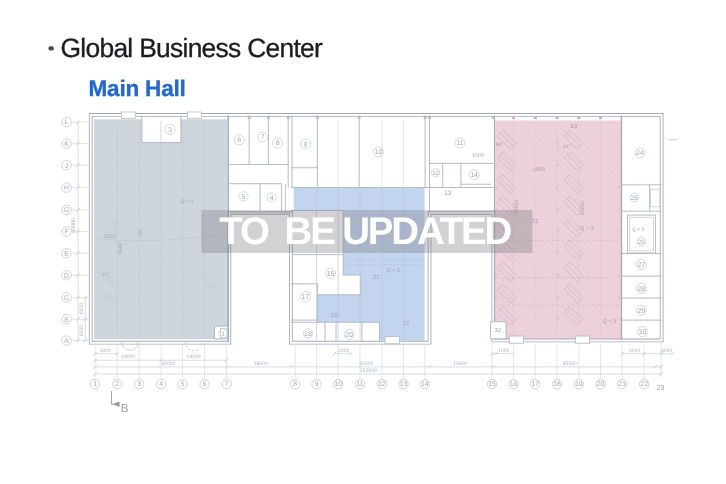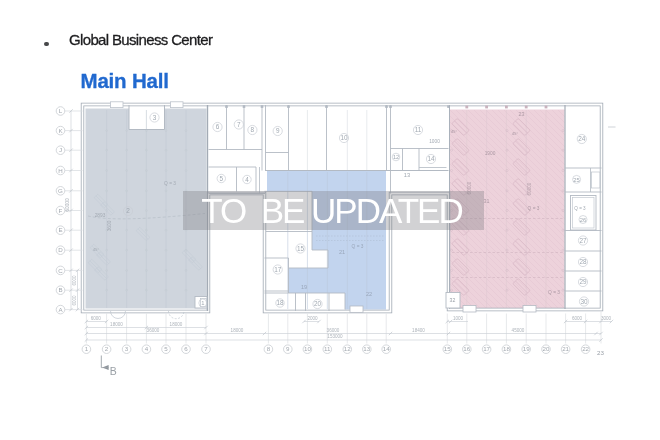--- a/index.html
+++ b/index.html
@@ -1,19 +1,19 @@
 <!DOCTYPE html>
 <html><head><meta charset="utf-8"><style>
 html,body{margin:0;padding:0;width:660px;height:440px;background:#ffffff;overflow:hidden;font-family:"Liberation Sans",sans-serif;}
 .abs{position:absolute;}
 </style></head><body>
 
 <div class="abs" style="left:44.2px;top:41.8px;width:4.4px;height:4.4px;border-radius:50%;background:#47484a;"></div>
 
-<div class="abs" style="left:55px;top:31px;font-size:15px;letter-spacing:-0.65px;color:#1d1d1f;margin-left:14px;-webkit-text-stroke:0.3px #1d1d1f;">Global Business Center</div>
+<div class="abs" style="left:55px;top:31px;font-size:24px;letter-spacing:-0.65px;color:#1d1d1f;-webkit-text-stroke:0.3px #1d1d1f;">Global Business Center</div>
 
 <div class="abs" style="left:80.5px;top:69.3px;font-size:20.5px;letter-spacing:-0.2px;color:#2169cf;font-weight:700;-webkit-text-stroke:0.3px #2169cf;">Main Hall</div>
 <svg class="abs" style="left:0;top:0;filter:blur(0.3px)" width="660" height="440" viewBox="0 0 660 440">
 
 <g>
       <path d="M85.5 108.5 H129 V129.5 H164.5 V108.5 H206.5 V308.5 H85.5 Z" fill="#cfd5dd"></path>
     </g>
 
 <g>
       <polygon points="267,171 386,171 386,309.5 345,309.5 345,293 288.5,293 288.5,268 328,268 328,250 312,250 312,191.3 267,191.3" fill="#c2d4ee"></polygon>
@@ -817,12 +817,12 @@
       <text x="109.8" y="374.8" font-size="10.5" fill="#9aa0a6">B</text>
     </g>
 
 <g>
       <line x1="608" y1="127" x2="615.5" y2="127" stroke="#c9ced4" stroke-width="0.9"></line>
     </g>
 </svg>
 
 <div class="abs" style="left:183px;top:191px;width:301px;height:38.5px;background:rgba(122,124,128,0.34);"></div>
 
-<div class="abs" style="left:181px;top:190px;width:301px;height:42px;line-height:42px;text-align:center;font-size:35px;font-weight:normal;color:#ffffff;letter-spacing:-2px;white-space:pre;">TO  BE UPDATED</div>
+<div class="abs" style="left:181px;top:190px;width:301px;height:42px;line-height:42px;text-align:center;font-size:35px;font-weight:bold;color:#ffffff;letter-spacing:-2px;white-space:pre;">TO  BE UPDATED</div>
 </body></html>

